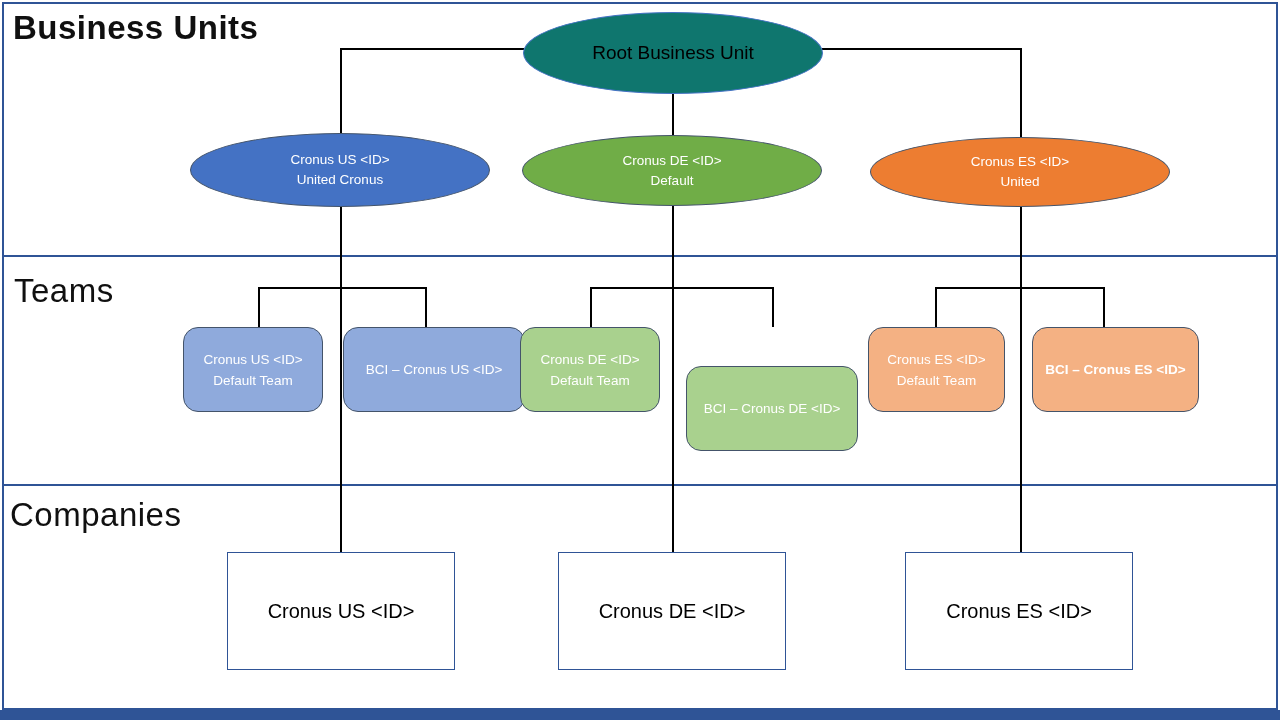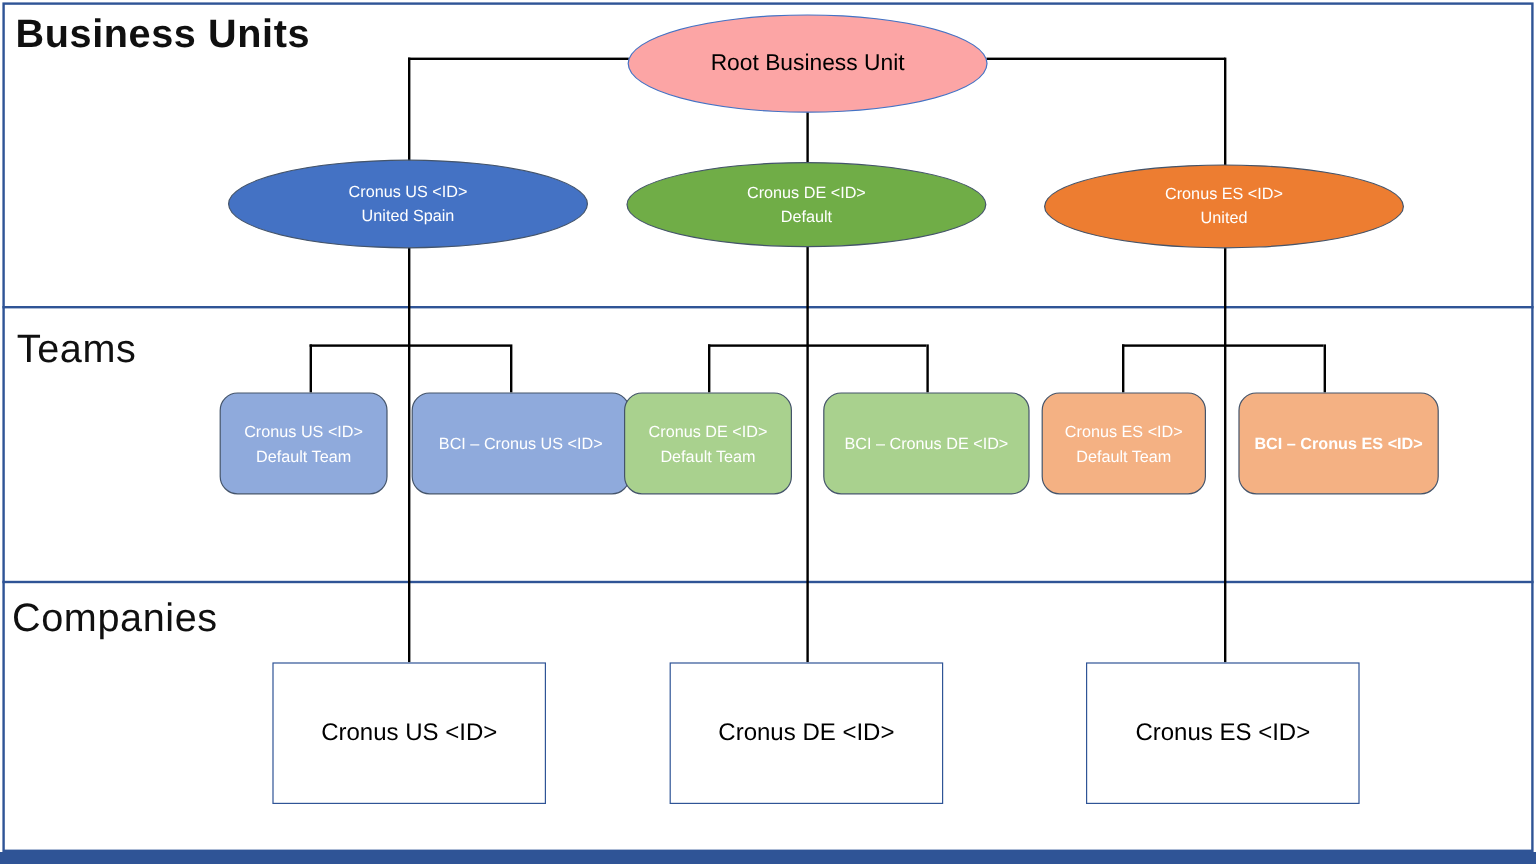--- a/index.html
+++ b/index.html
@@ -53,21 +53,21 @@
     border-radius: 50%;
     box-sizing: border-box;
     display: flex;
     flex-direction: column;
     align-items: center;
     justify-content: center;
     text-align: center;
   }
   .root-ellipse {
     left: 523px; top: 12px; width: 300px; height: 82px;
-    background: #fca5a5;
+    background: #0f766e;
     border: 1.5px solid #4472C4;
     font-size: 19px; color: #000000;
   }
   .bu-ellipse {
     border: 1.5px solid #44546A;
     color: #ffffff;
     font-size: 13.5px;
     line-height: 20px;
   }
   .bu-us { left: 190px; top: 133px; width: 300px; height: 74px; background: #4472C4; }
@@ -88,21 +88,21 @@
     font-size: 13.5px;
     line-height: 21px;
     padding: 0 6px;
   }
   .t-us { background: #8FAADC; }
   .t-de { background: #A9D18E; }
   .t-es { background: #F4B183; }
   .tb1 { left: 183px; width: 140px; }
   .tb2 { left: 343px; width: 182px; }
   .tb3 { left: 520px; width: 140px; }
-  .tb4 { left: 686px; width: 172px; }
+  .tb4 { left: 686px; width: 172px; margin-top: 39px; }
   .tb5 { left: 868px; width: 137px; }
   .tb6 { left: 1032px; width: 167px; font-weight: bold; }
   .company-box {
     position: absolute;
     top: 552px; width: 228px; height: 118px;
     box-sizing: border-box;
     background: #ffffff;
     border: 1.5px solid #2F5496;
     display: flex;
     align-items: center;
@@ -150,21 +150,21 @@
   <div class="hline" style="left:935px; top:287px; width:168px;"></div>
   <div class="vline" style="left:935px; top:287px; height:40px;"></div>
   <div class="vline" style="left:1103px; top:287px; height:40px;"></div>
 
   <div class="ellipse root-ellipse">
     <span>Root Business Unit</span>
   </div>
 
   <div class="ellipse bu-ellipse bu-us">
     <span>Cronus US &lt;ID&gt;</span>
-    <span>United Spain</span>
+    <span>United Cronus</span>
   </div>
   <div class="ellipse bu-ellipse bu-de">
     <span>Cronus DE &lt;ID&gt;</span>
     <span>Default</span>
   </div>
   <div class="ellipse bu-ellipse bu-es">
     <span>Cronus ES &lt;ID&gt;</span>
     <span>United</span>
   </div>
 

